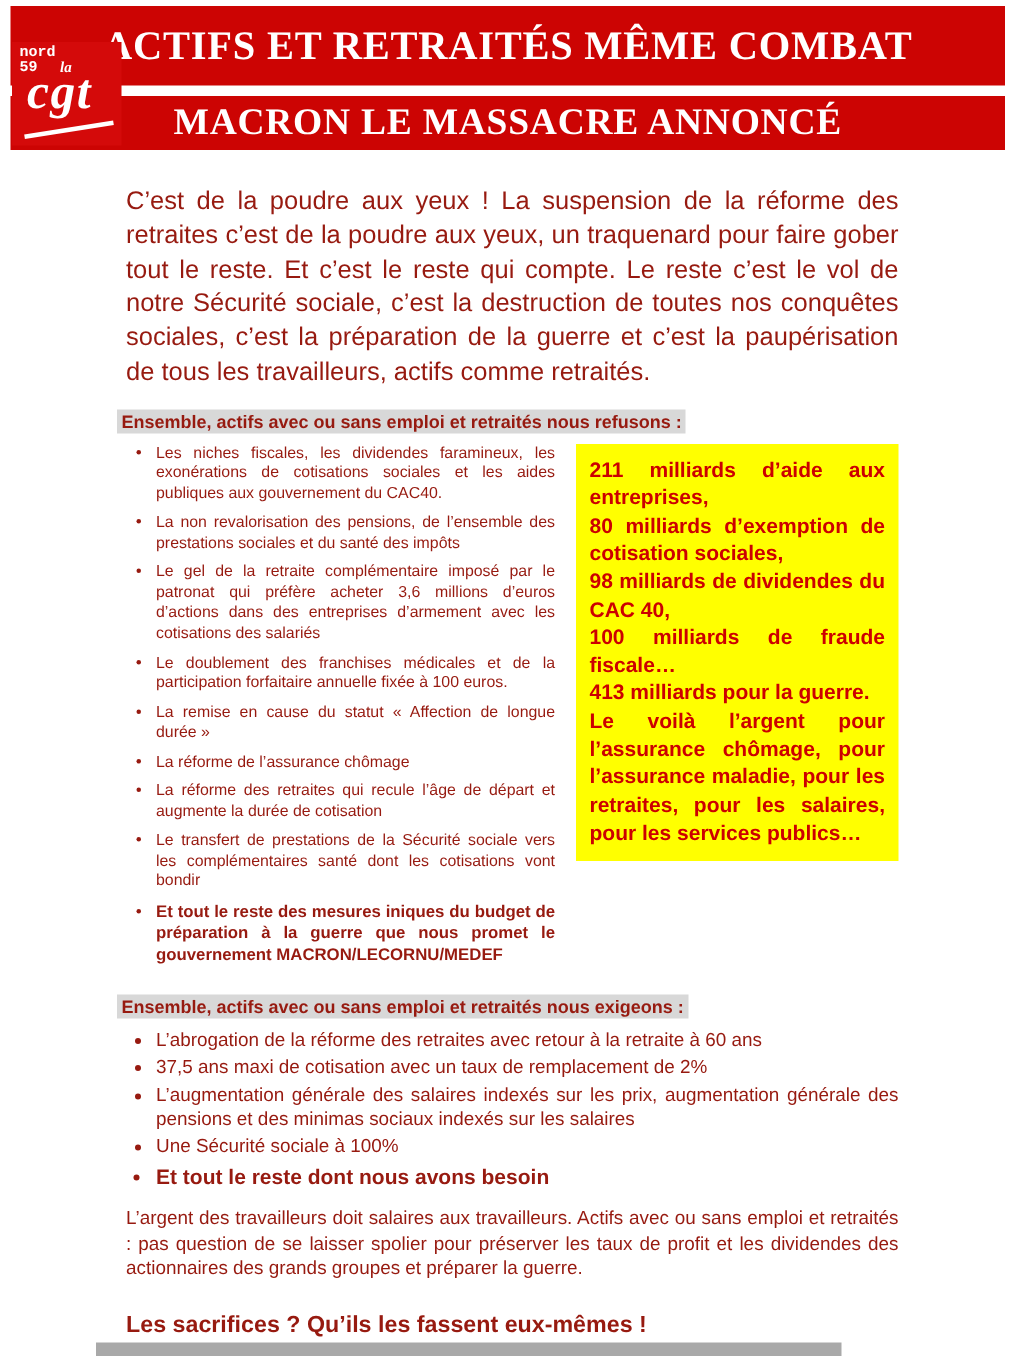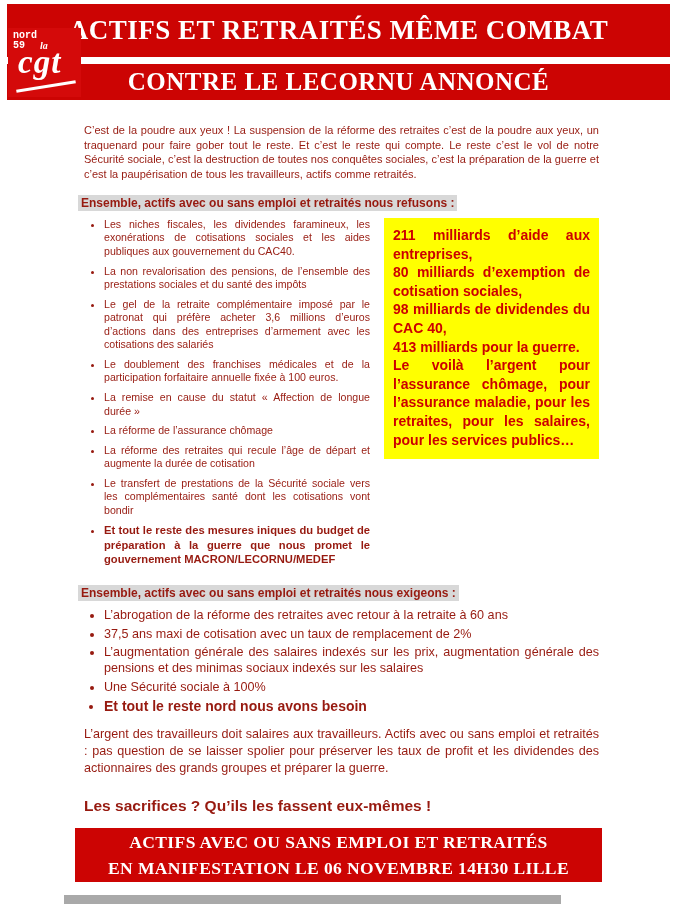--- a/index.html
+++ b/index.html
@@ -31,21 +31,21 @@
   .logo-region span{display:block;font-family:Liberation Mono, monospace;}
   .logo-la{position:absolute;top:12px;left:32px;font-size:10px;font-style:italic;font-weight:bold;
     font-family:"Liberation Serif","DejaVu Serif",serif;}
   .logo-name{position:absolute;top:16px;left:10px;font-size:33px;font-weight:bold;font-style:italic;
     font-family:"Liberation Serif","DejaVu Serif",serif;letter-spacing:1px;}
   .logo-slash{position:absolute;bottom:9px;left:8px;width:60px;height:3px;background:#ffffff;transform:rotate(-9deg);}
   
   .body-red{color:#971a10;}
   .intro{
     margin:23px 78px 0 84px;
-    font-size:11px;line-height:1.34;
+    font-size:17px;line-height:1.34;
     text-align:justify;
   }
   .section-header{
     margin:14px 78px 0 78px;
     font-size:12px;font-weight:bold;
   }
   .section-header .hl{
     background:#d8d8d8;
     padding:1px 3px;
     text-align:center;
@@ -108,21 +108,21 @@
 </style>
 </head>
 <body>
 
 <div class="page">
 
   <div class="banner-strip first">
     <span>ACTIFS ET RETRAITÉS MÊME COMBAT</span>
   </div>
   <div class="banner-strip second">
-    <span>CONTRE LE LECORNU ANNONCÉ</span>
+    <span>MACRON LE MASSACRE ANNONCÉ</span>
   </div>
 
   <div class="logo">
     <div class="logo-region">
       <span>nord</span>
       <span>59</span>
     </div>
     <div class="logo-la">la</div>
     <div class="logo-name">cgt</div>
     <div class="logo-slash"></div>
@@ -145,35 +145,36 @@
         <li>La réforme de l’assurance chômage</li>
         <li>La réforme des retraites qui recule l’âge de départ et augmente la durée de cotisation</li>
         <li>Le transfert de prestations de la Sécurité sociale vers les complémentaires santé dont les cotisations vont bondir</li>
         <li class="bold">Et tout le reste des mesures iniques du budget de préparation à la guerre que nous promet le gouvernement MACRON/LECORNU/MEDEF</li>
       </ul>
     </div>
     <div class="yellow-box">
       <div>211 milliards d’aide aux entreprises,</div>
       <div>80 milliards d’exemption de cotisation sociales,</div>
       <div>98 milliards de dividendes du CAC 40,</div>
+      <div>100 milliards de fraude fiscale…</div>
       <div>413 milliards pour la guerre.</div>
       <div>Le voilà l’argent pour l’assurance chômage, pour l’assurance maladie, pour les retraites, pour les salaires, pour les services publics…</div>
     </div>
   </div>
 
   <div class="section-header body-red">
     <span class="hl">Ensemble, actifs avec ou sans emploi et retraités nous exigeons :</span>
   </div>
 
   <ul class="exigeons body-red">
     <li>L’abrogation de la réforme des retraites avec retour à la retraite à 60 ans</li>
     <li>37,5 ans maxi de cotisation avec un taux de remplacement de 2%</li>
     <li>L’augmentation générale des salaires indexés sur les prix, augmentation générale des pensions et des minimas sociaux indexés sur les salaires</li>
     <li>Une Sécurité sociale à 100%</li>
-    <li class="bold">Et tout le reste nord nous avons besoin</li>
+    <li class="bold">Et tout le reste dont nous avons besoin</li>
   </ul>
 
   <p class="closing body-red">L’argent des travailleurs doit salaires aux travailleurs. Actifs avec ou sans emploi et retraités : pas question de se laisser spolier pour préserver les taux de profit et les dividendes des actionnaires des grands groupes et préparer la guerre.</p>
 
   <div class="sacrifices body-red">Les sacrifices ? Qu’ils les fassent eux-mêmes !</div>
 
   <div class="footer-banner">
     <div>ACTIFS AVEC OU SANS EMPLOI ET RETRAITÉS</div>
     <div>EN MANIFESTATION LE 06 NOVEMBRE 14H30 LILLE</div>
 

